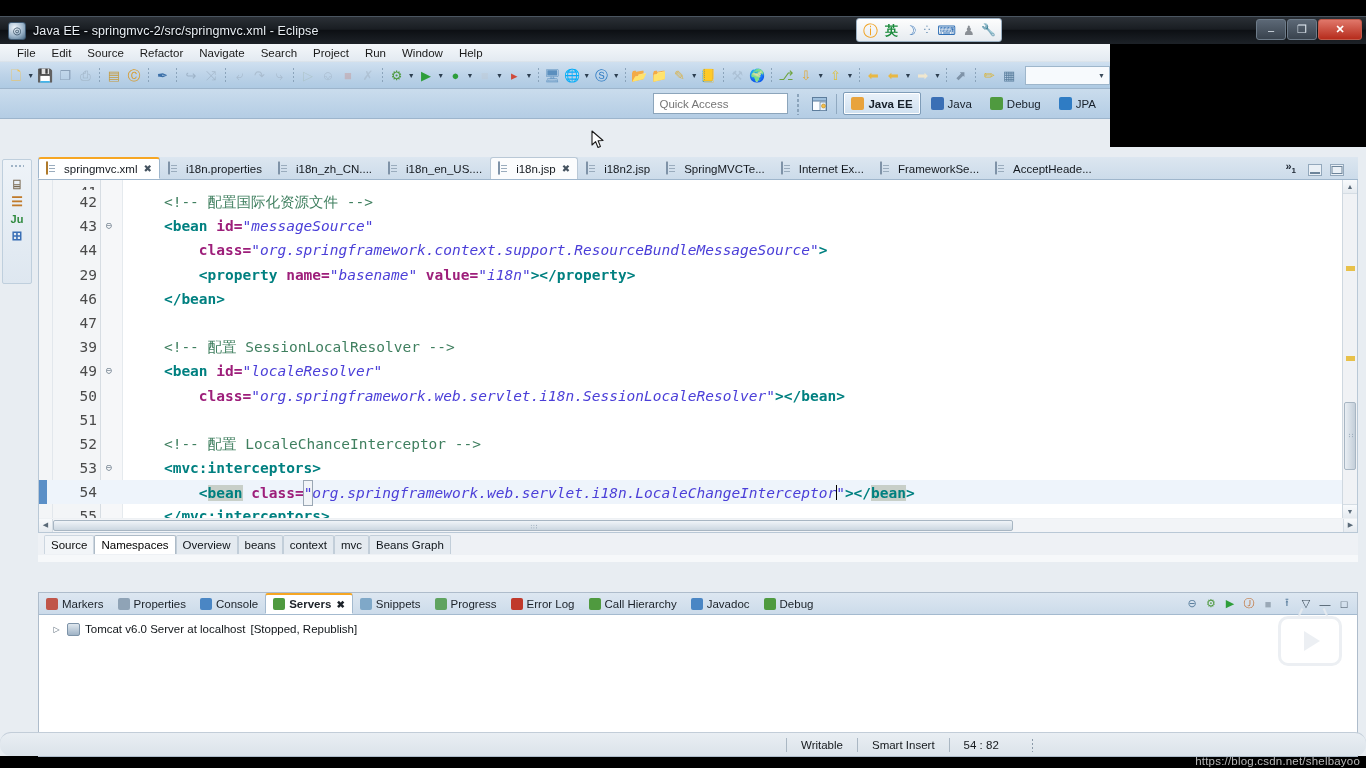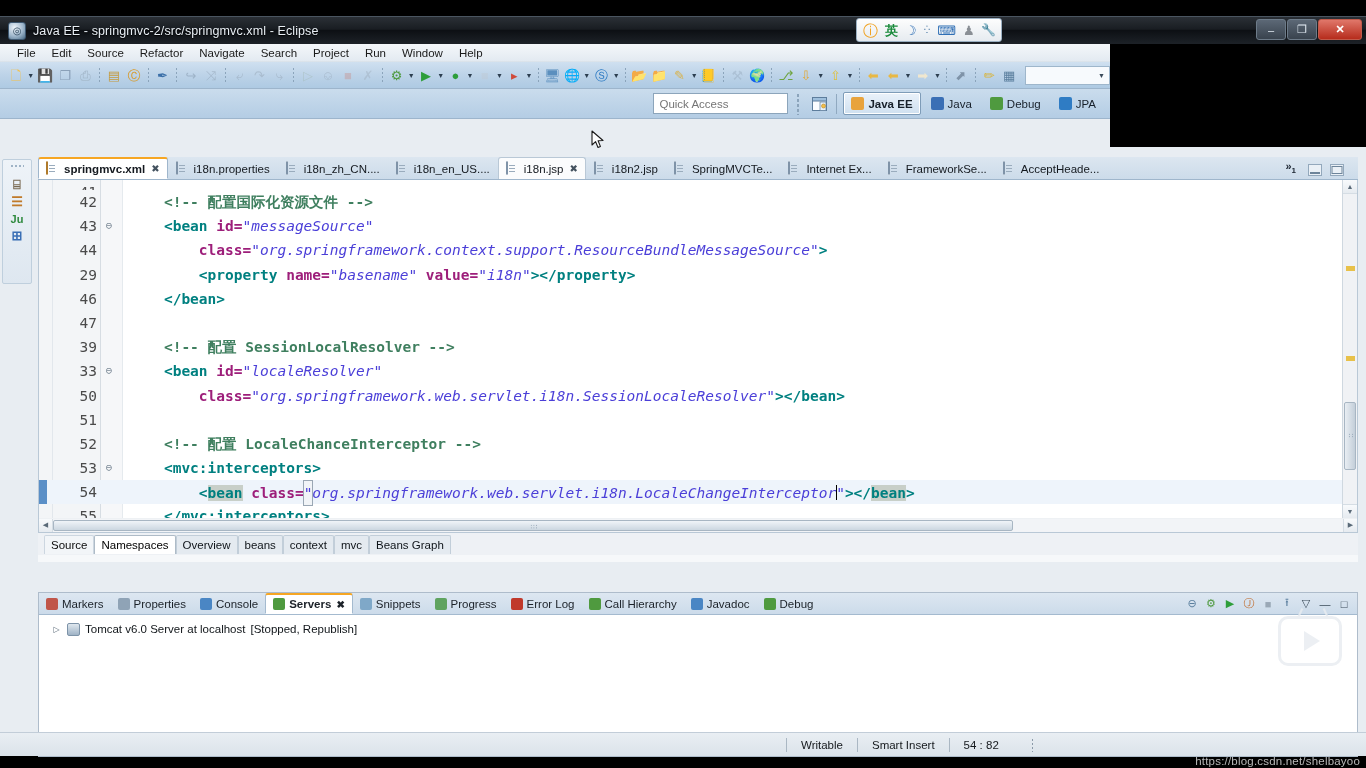--- a/index.html
+++ b/index.html
@@ -215,21 +215,21 @@
   }
   .fold {
     position: absolute; left: 64px; width: 12px; text-align: center;
     color: #7d8b98; font-size: 11px;
   }
   .code { position: absolute; left: 90px; }
 
   .t-tag   { color: #008080; font-weight: bold; }
   .t-attr  { color: #9d1e7a; font-weight: bold; }
   .t-val   { color: #4b3fd8; font-style: italic; }
-  .t-cmt   { color: #3f7f5f; font-weight: bold; }
+  .t-cmt   { color: #3f7f5f; }
   .t-plain { color: #000000; }
   .t-sel   { background: #c8cfc8; }
   .caret-bar {
     display: inline-block; width: 1px; height: 15px; background: #000;
     vertical-align: -2px; margin: 0 -0.5px;
   }
   .caret-box {
     display: inline-block; border: 1px solid #9aa7b4; background: #f1f4f7;
     padding: 0 0px; margin: 0 -1px;
   }
@@ -317,21 +317,21 @@
     content: ''; position: absolute; bottom: 0; width: 2px; height: 11px; background: #e9edf1;
   }
   .playbadge .ant::before { left: 6px; transform: rotate(25deg); }
   .playbadge .ant::after { right: 6px; transform: rotate(-25deg); }
 
   
   .statusbar {
     position: absolute; left: 0; bottom: 0; width: 1366px; height: 24px;
     background: linear-gradient(to bottom,#e9eef3,#dbe3ea);
     border-top: 1px solid #c2cdd8;
-    display: flex; align-items: center; font-size: 11.5px; color: #15191d;
+    display: flex; align-items: center; font-size: 11.5px; color: #15191d; border-radius: 11px;
   }
   .sb-cell { padding: 0 14px; height: 16px; line-height: 16px; display: flex; align-items: center; }
   .sb-sep { width: 1px; height: 14px; background: #aab7c3; }
   .sb-dots { width: 3px; height: 14px; margin-left: 18px;
     background-image: radial-gradient(#8a99a8 40%, transparent 41%); background-size: 3px 4px; }
 
   .watermark {
     position: absolute; right: 6px; bottom: 1px;
     font-size: 11.5px; color: #b9b9b9; letter-spacing: .2px;
   }
@@ -570,21 +570,21 @@
             <div class="rail-ico" style="color: rgb(47, 138, 63); font-weight: bold; font-size: 11px;">Ju</div>
             <div class="rail-ico" style="color: rgb(58, 111, 181); font-weight: bold; font-size: 13px;">⊞</div>
           </div>
       </div>
 
       <div class="editor">
 
         <div class="tabrow" id="etabs">
           <div class="etab active">
               <span class="tabico"><span class="doc-ico" style="border-color:#b07a2a"></span></span>
-              <span style="font-weight: bold;">springmvc.xml</span>
+              <span style="font-weight: normal;">springmvc.xml</span>
               <span class="x">✖</span>
             </div>
             <div class="etab">
               <span class="tabico"><span class="doc-ico"></span></span>
               <span>i18n.properties</span>
             </div>
             <div class="etab">
               <span class="tabico"><span class="doc-ico"></span></span>
               <span>i18n_zh_CN....</span>
             </div>
@@ -640,21 +640,21 @@
           <div class="foldcol"></div>
           <div class="codelines" id="codelines">
               <div class="cl" style="height: 10px; overflow: hidden;"><span class="ln">41</span><span class="code"></span></div>
               <div class="cl"><span class="ln">42</span><span class="code"><span class="t-plain">    </span><span class="t-cmt">&lt;!-- 配置国际化资源文件 --&gt;</span></span></div>
               <div class="cl"><span class="ln">43</span><span class="fold">⊖</span><span class="code"><span class="t-plain">    </span><span class="t-tag">&lt;bean </span><span class="t-attr">id=</span><span class="t-val">"messageSource"</span></span></div>
               <div class="cl"><span class="ln">44</span><span class="code"><span class="t-plain">        </span><span class="t-attr">class=</span><span class="t-val">"org.springframework.context.support.ResourceBundleMessageSource"</span><span class="t-tag">&gt;</span></span></div>
               <div class="cl"><span class="ln">29</span><span class="code"><span class="t-plain">        </span><span class="t-tag">&lt;property </span><span class="t-attr">name=</span><span class="t-val">"basename" </span><span class="t-attr">value=</span><span class="t-val">"i18n"</span><span class="t-tag">&gt;&lt;/property&gt;</span></span></div>
               <div class="cl"><span class="ln">46</span><span class="code"><span class="t-plain">    </span><span class="t-tag">&lt;/bean&gt;</span></span></div>
               <div class="cl"><span class="ln">47</span><span class="code"></span></div>
               <div class="cl"><span class="ln">39</span><span class="code"><span class="t-plain">    </span><span class="t-cmt">&lt;!-- 配置 SessionLocalResolver --&gt;</span></span></div>
-              <div class="cl"><span class="ln">33</span><span class="fold">⊖</span><span class="code"><span class="t-plain">    </span><span class="t-tag">&lt;bean </span><span class="t-attr">id=</span><span class="t-val">"localeResolver"</span></span></div>
+              <div class="cl"><span class="ln">49</span><span class="fold">⊖</span><span class="code"><span class="t-plain">    </span><span class="t-tag">&lt;bean </span><span class="t-attr">id=</span><span class="t-val">"localeResolver"</span></span></div>
               <div class="cl"><span class="ln">50</span><span class="code"><span class="t-plain">        </span><span class="t-attr">class=</span><span class="t-val">"org.springframework.web.servlet.i18n.SessionLocaleResolver"</span><span class="t-tag">&gt;&lt;/bean&gt;</span></span></div>
               <div class="cl"><span class="ln">51</span><span class="code"></span></div>
               <div class="cl"><span class="ln">52</span><span class="code"><span class="t-plain">    </span><span class="t-cmt">&lt;!-- 配置 LocaleChanceInterceptor --&gt;</span></span></div>
               <div class="cl"><span class="ln">53</span><span class="fold">⊖</span><span class="code"><span class="t-plain">    </span><span class="t-tag">&lt;mvc:interceptors&gt;</span></span></div>
               <div class="cl cur"><span class="ln">54</span><span class="code"><span class="t-plain">        </span><span class="t-tag">&lt;</span><span class="t-sel t-tag">bean</span><span class="t-plain"> </span><span class="t-attr">class=</span><span class="caret-box t-val">"</span><span class="t-val">org.springframework.web.servlet.i18n.LocaleChangeInterceptor</span><span class="caret-bar"></span><span class="t-val">"</span><span class="t-tag">&gt;&lt;/</span><span class="t-sel t-tag">bean</span><span class="t-tag">&gt;</span></span></div>
               <div class="cl"><span class="ln">55</span><span class="code"><span class="t-plain">    </span><span class="t-tag">&lt;/mvc:interceptors&gt;</span></span></div>
             </div>
 
           <div class="vbar">
             <div class="arr">▲</div>

